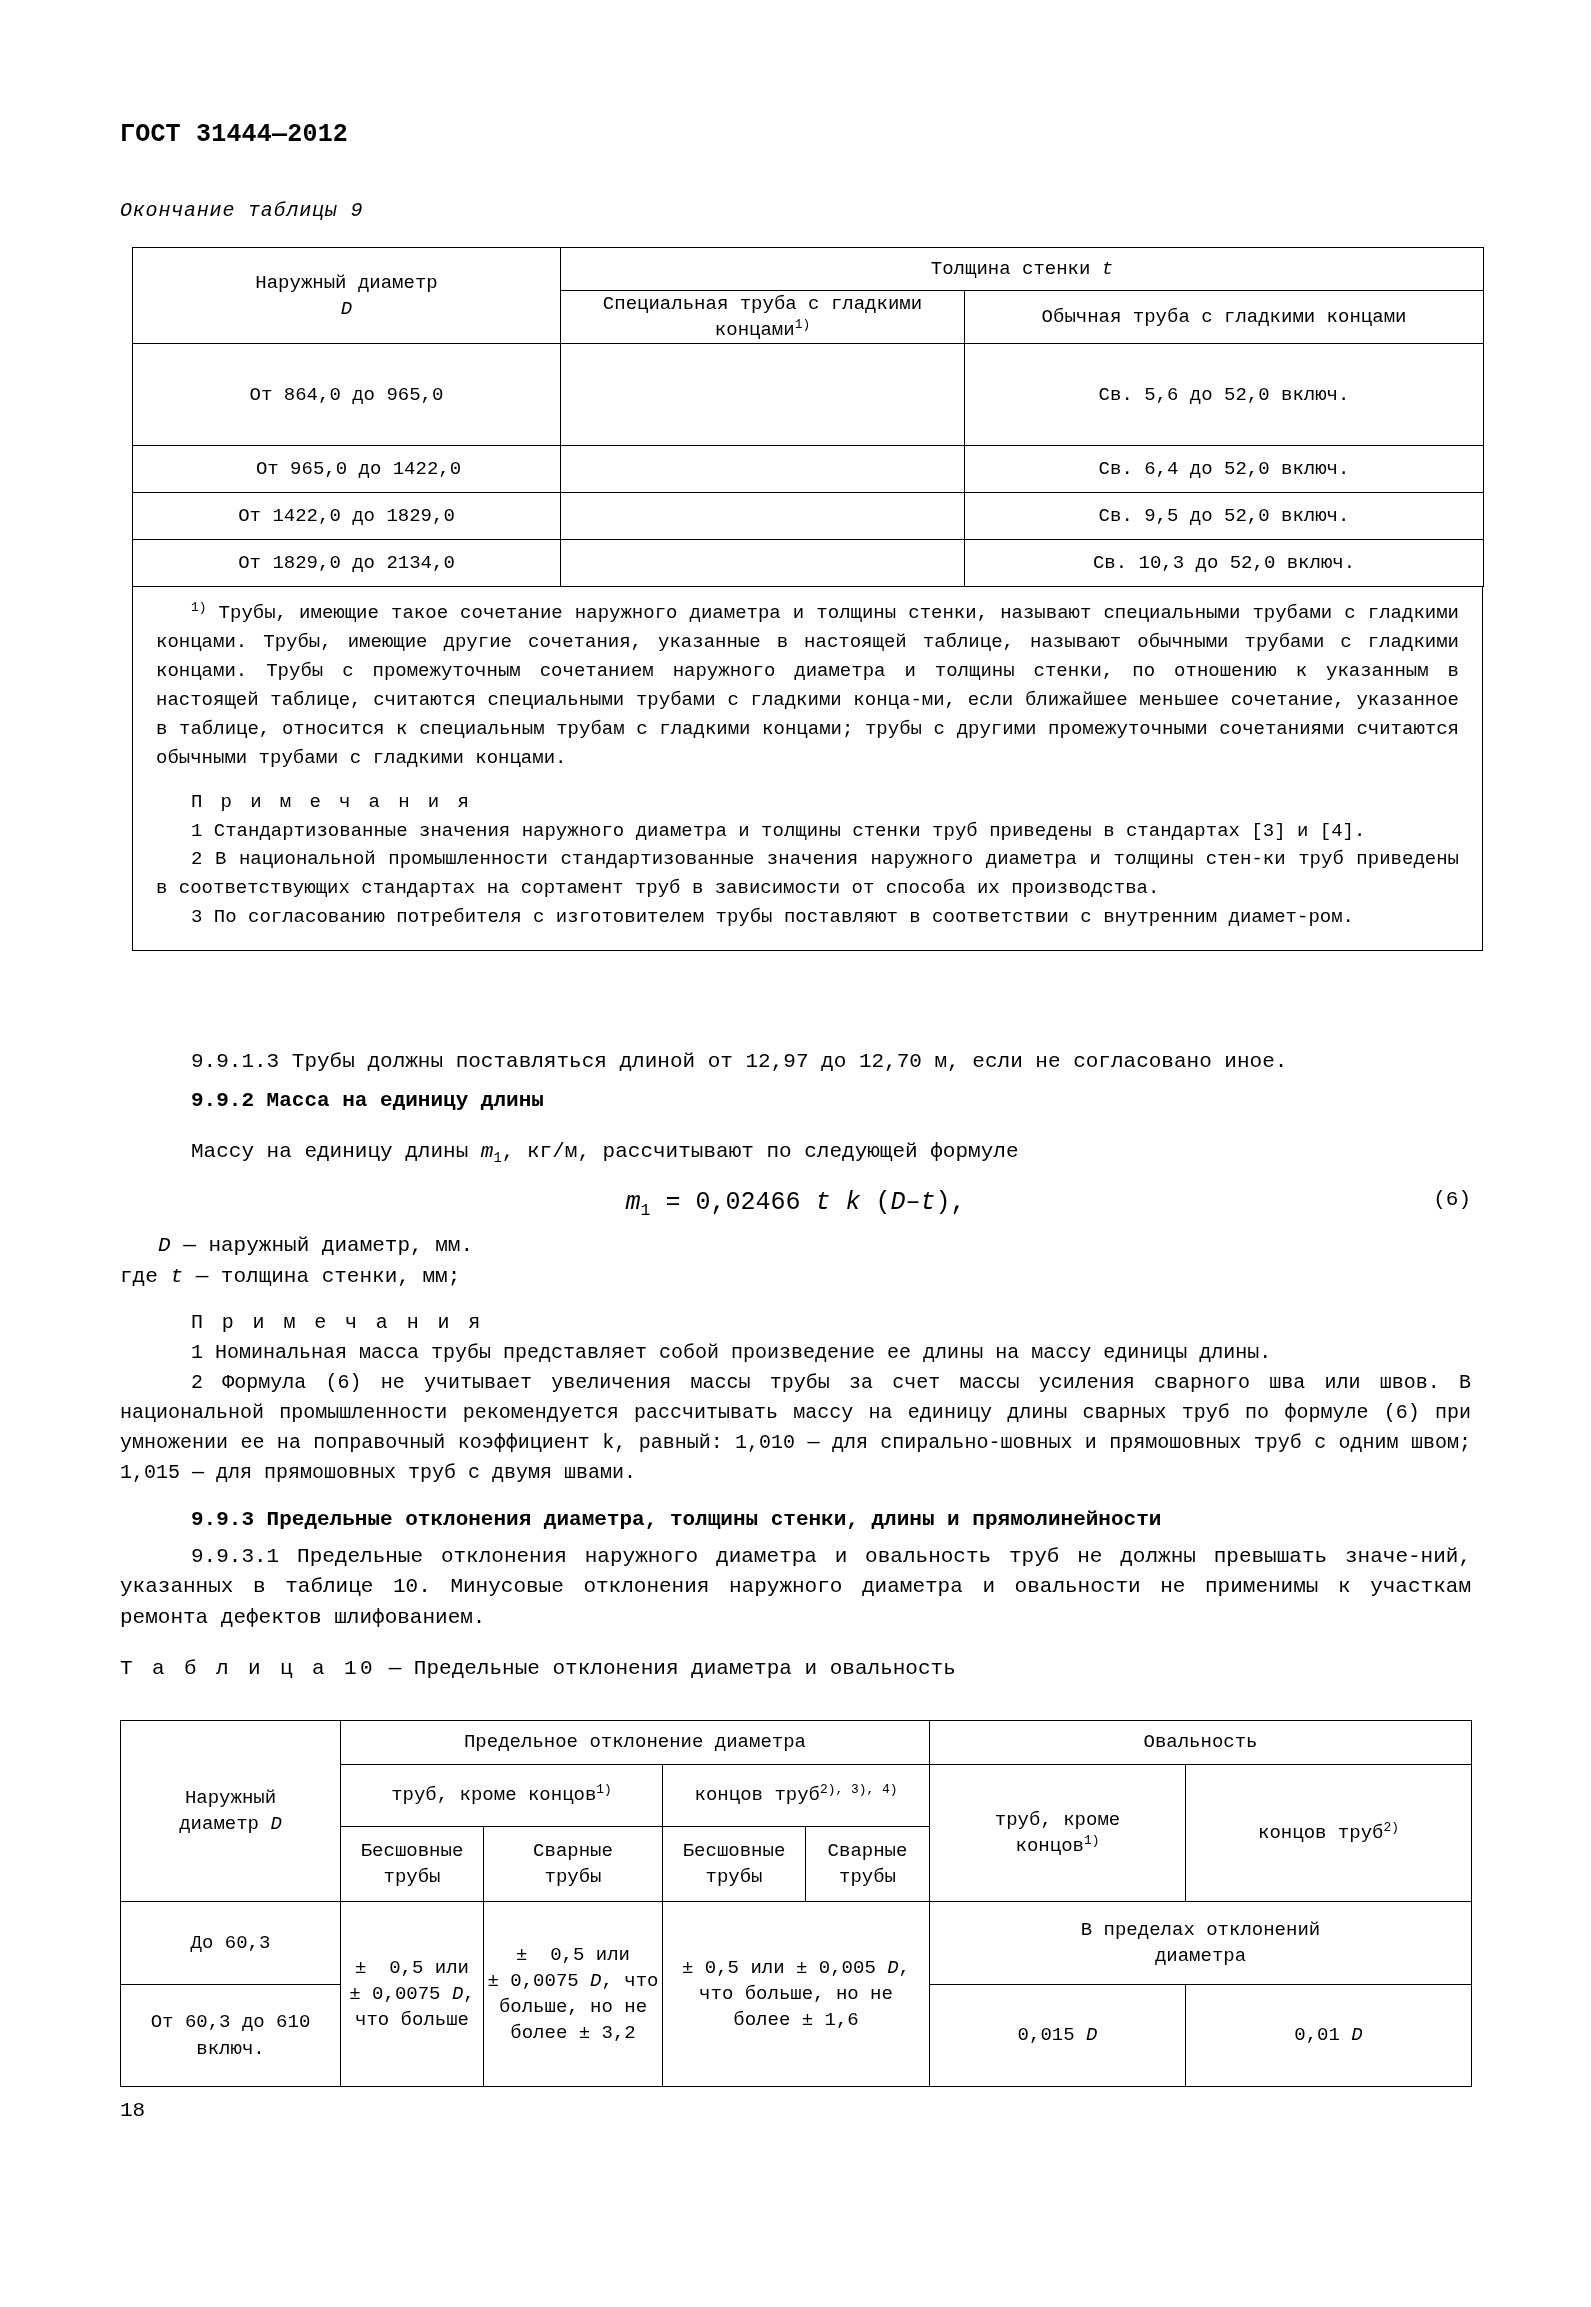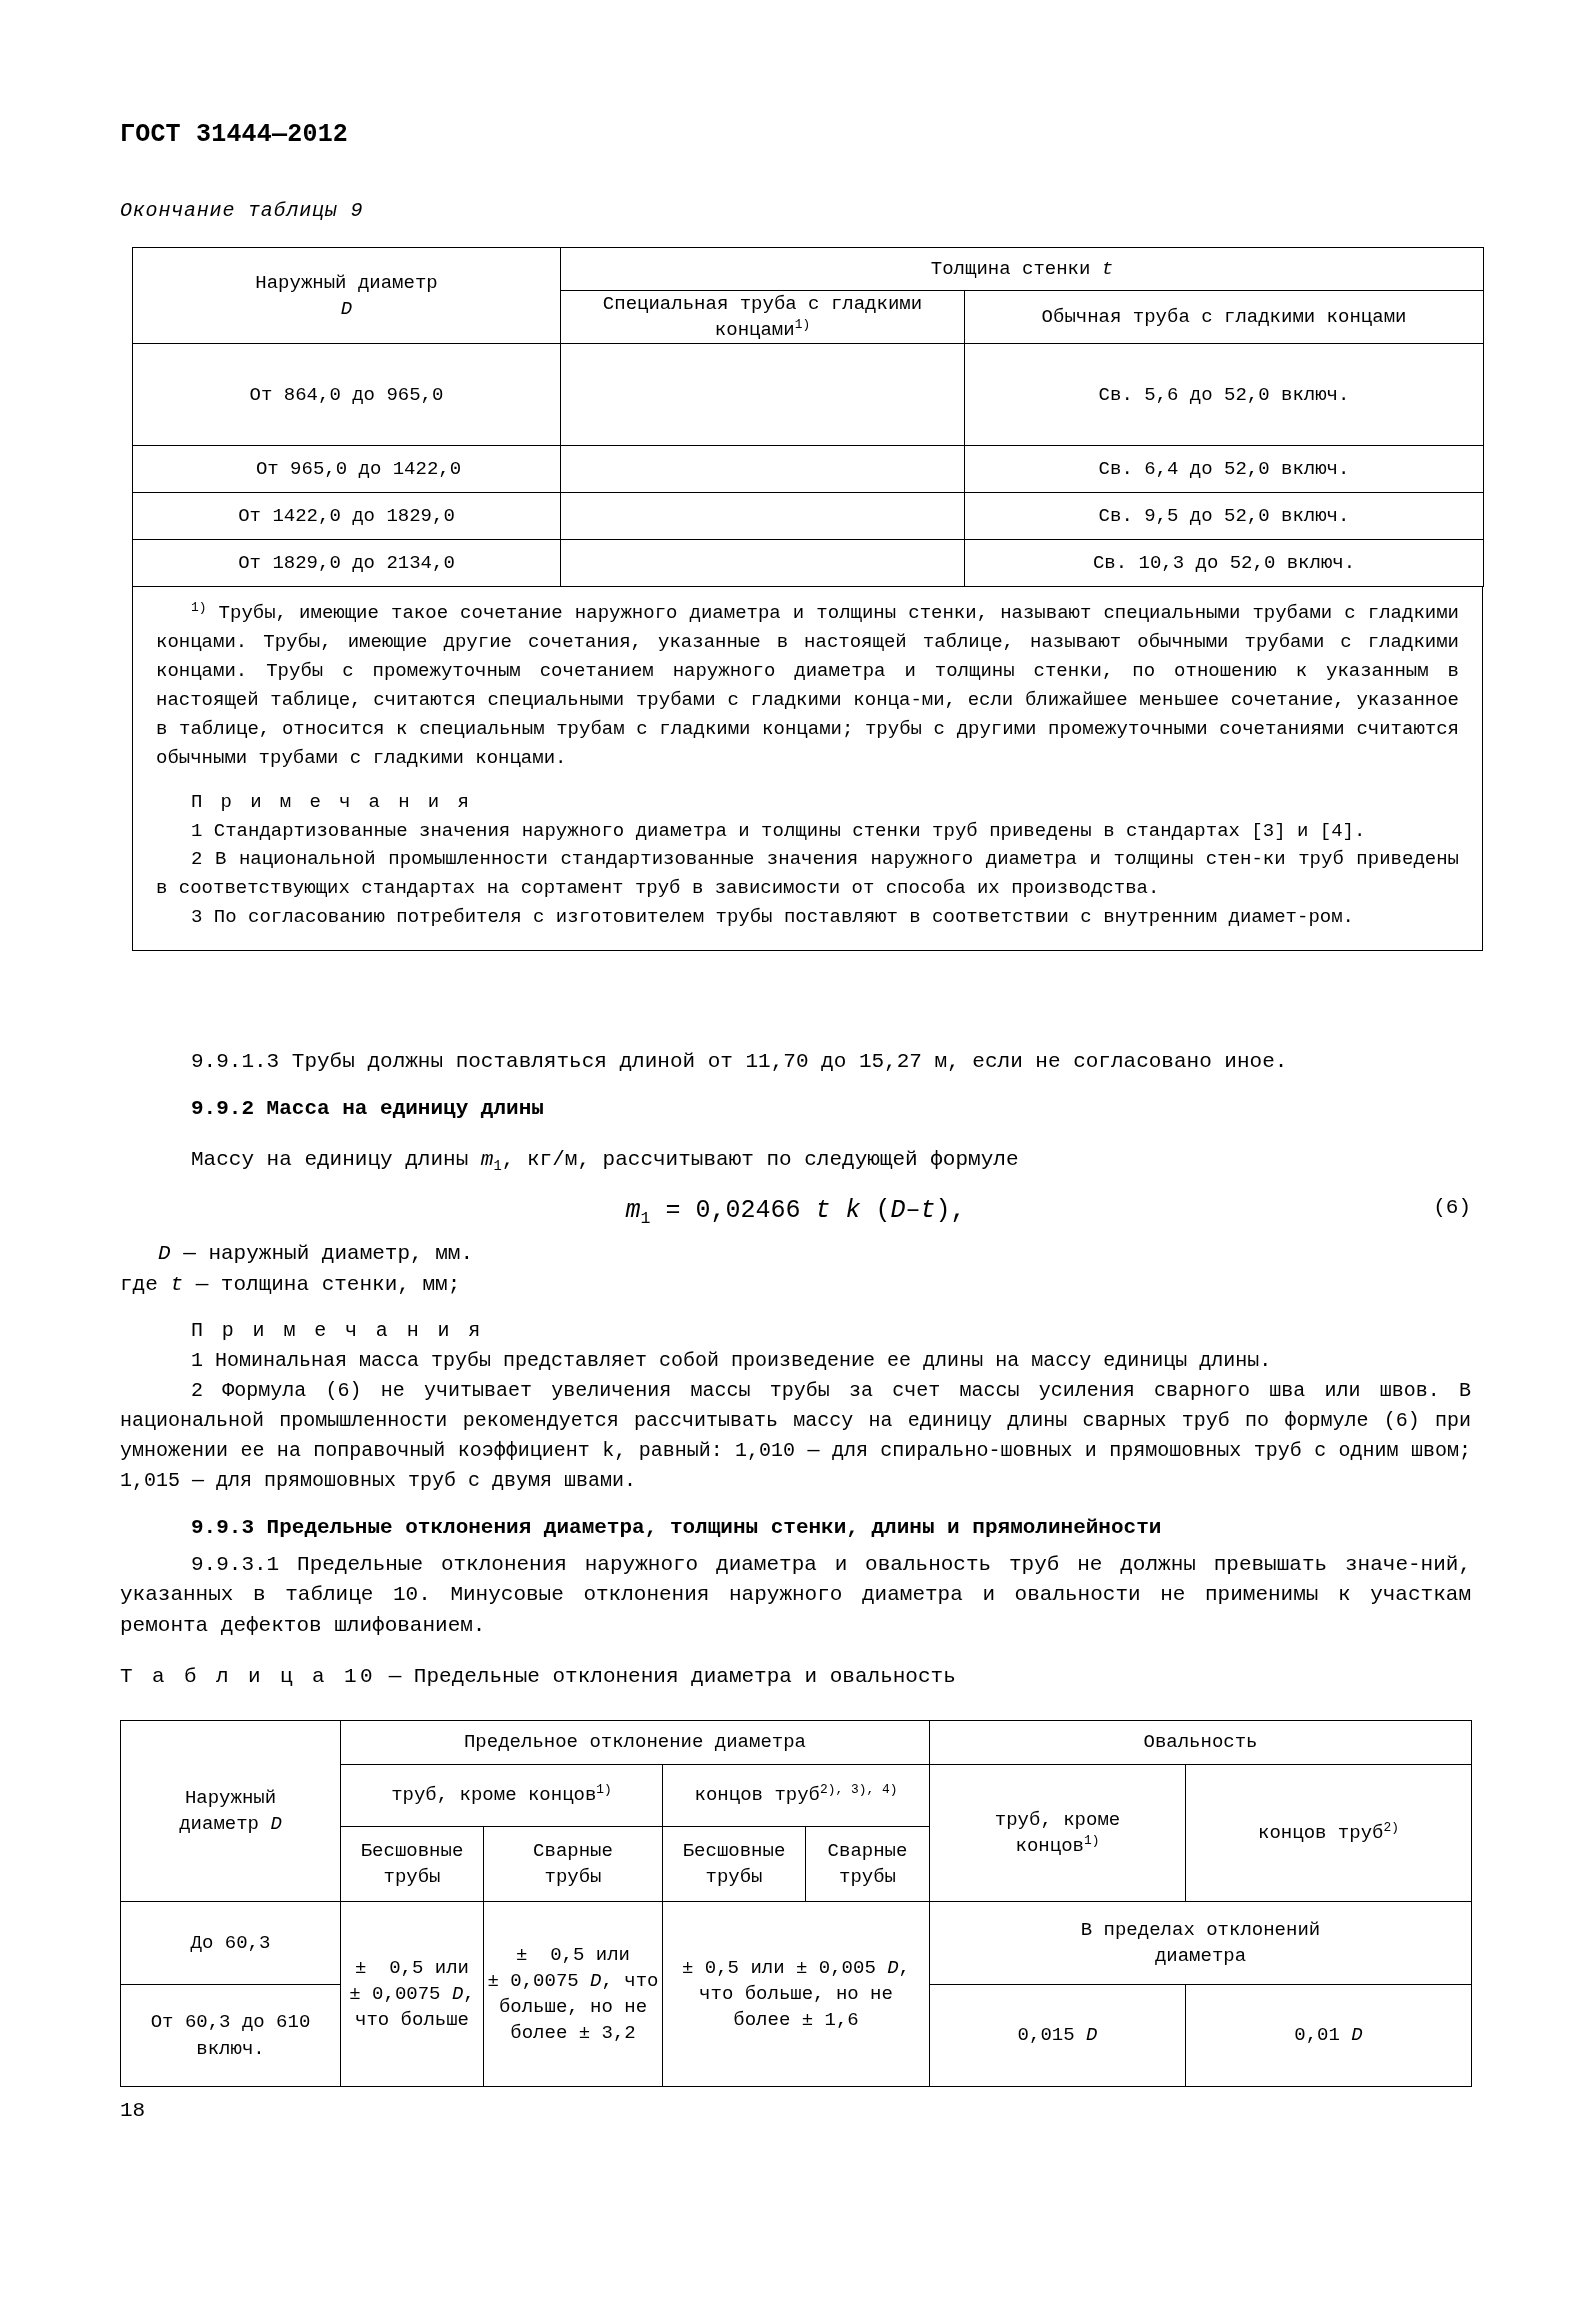--- a/index.html
+++ b/index.html
@@ -199,23 +199,23 @@
       <p class="fn-first"><sup>1)</sup> <span>Трубы, имеющие такое сочетание наружного диаметра и толщины стенки, называют специальными трубами с гладкими концами. Трубы, имеющие другие сочетания, указанные в настоящей таблице, называют обычными трубами с гладкими концами. Трубы с промежуточным сочетанием наружного диаметра и толщины стенки, по отношению к указанным в настоящей таблице, считаются специальными трубами с гладкими конца-ми, если ближайшее меньшее сочетание, указанное в таблице, относится к специальным трубам с гладкими концами; трубы с другими промежуточными сочетаниями считаются обычными трубами с гладкими концами.</span></p>
       <p class="notes-title">П р и м е ч а н и я</p>
       <p class="note-item">1 Стандартизованные  значения  наружного  диаметра  и  толщины стенки труб приведены в стандартах [3] и [4].</p>
       <p class="note-item">2 В национальной промышленности стандартизованные значения наружного диаметра и толщины стен-ки труб приведены в соответствующих стандартах на сортамент труб в зависимости от способа их производства.</p>
       <p class="note-item">3 По согласованию потребителя с изготовителем трубы поставляют в соответствии с внутренним диамет-ром.</p>
     </div>
   </div>
 
   <div class="body">
 
-    <p class="ind">9.9.1.3 Трубы должны поставляться длиной от 11,70 до 15,27 м, если не согласовано иное.</p>
-
-    <p class="ind b" style="margin-top:16px;">9.9.2 Масса на единицу длины</p>
+    <p class="ind">9.9.1.3 Трубы должны поставляться длиной от 12,97 до 12,70 м, если не согласовано иное.</p>
+
+    <p class="ind b" style="margin-top:8px;">9.9.2 Масса на единицу длины</p>
 
     <p class="ind" style="margin-top:20px;">
       <span>Массу на единицу длины </span><span class="it">m</span><sub>1</sub><span>, кг/м, рассчитывают по следующей формуле</span>
     </p>
 
     <div class="formula-row">
       <span class="formula"><i>m</i><sub>1</sub> = 0,02466 <i>t</i> <i>k</i> (<i>D</i>–<i>t</i>),</span>
       <span class="eqno">(6)</span>
     </div>
 

